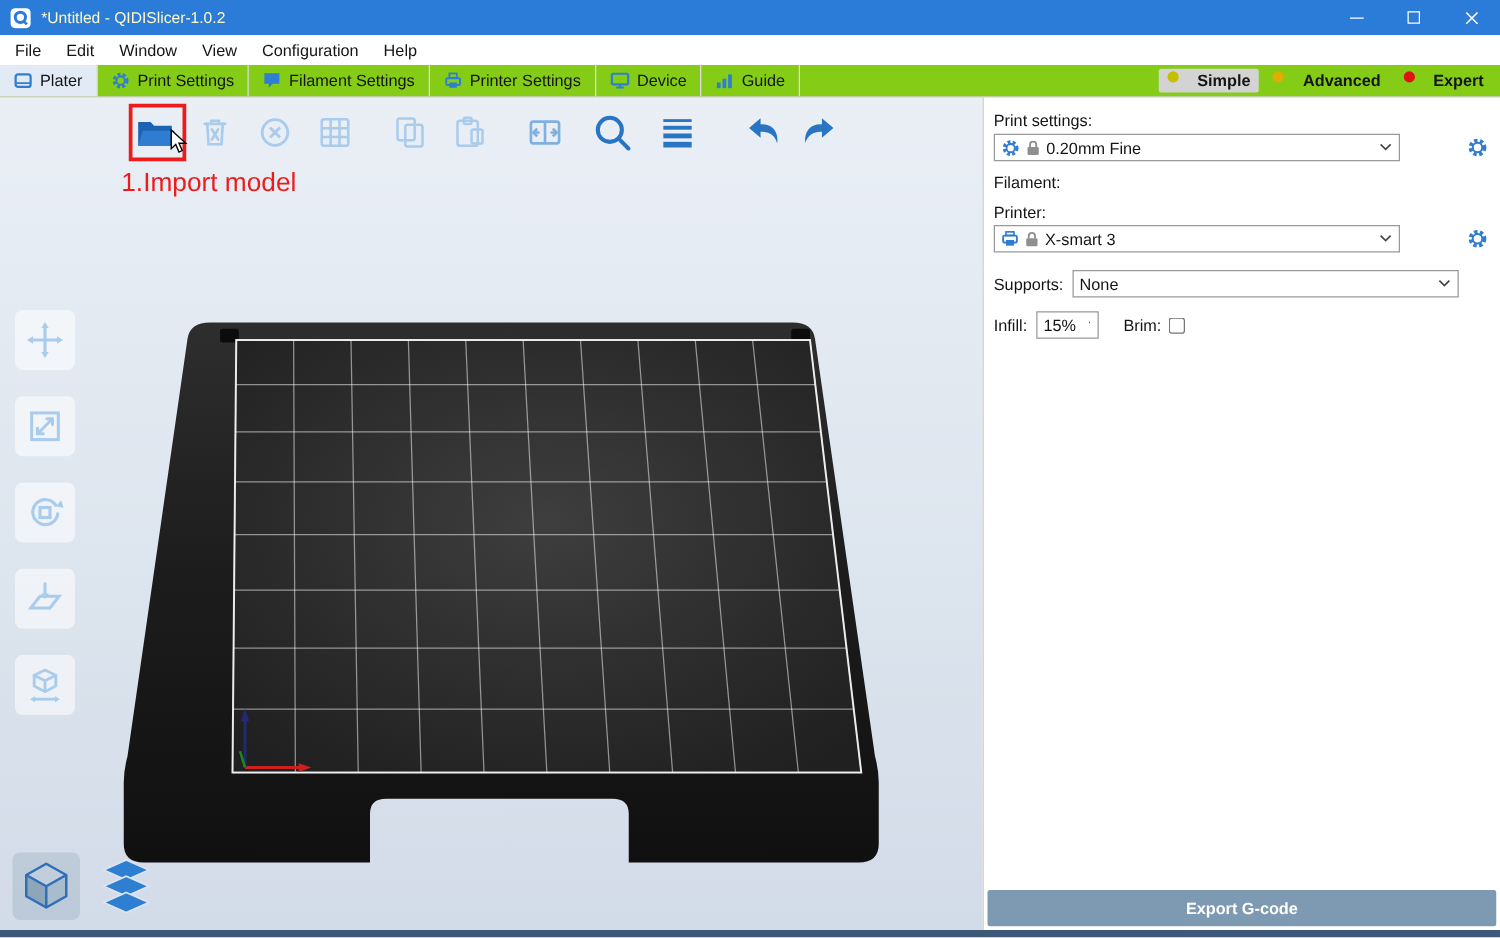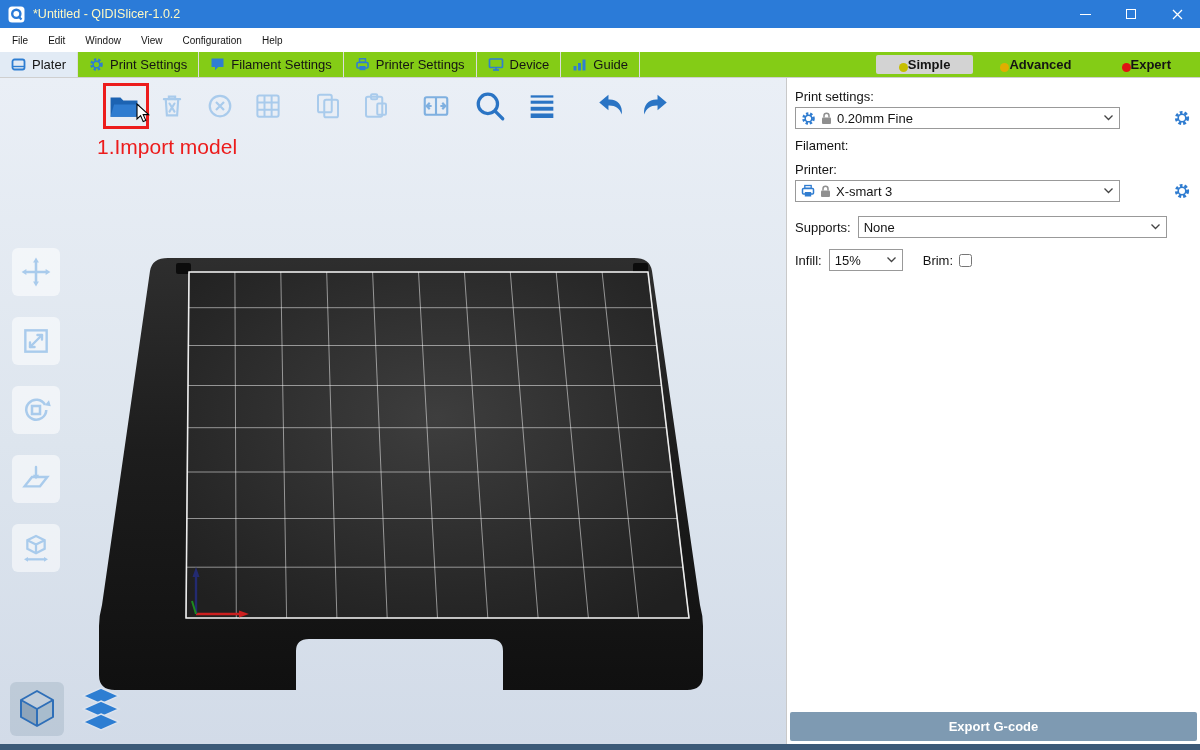--- a/index.html
+++ b/index.html
@@ -10,28 +10,28 @@
     -webkit-font-smoothing:antialiased;
   }
   
   .titlebar { height:28px; background:#2b7bd8; display:flex; align-items:center; padding-left:8px; color:#fef9c3; font-size:12.5px; }
   .titlebar .logo { display:flex; margin-right:8px; }
   .wincontrols { margin-left:auto; display:flex; height:100%; }
   .wc { width:46px; height:100%; display:flex; align-items:center; justify-content:center; }
   .min-glyph { width:11px; height:0; border-bottom:1.6px solid #fff; }
   .max-glyph { width:10px; height:10px; border:1.3px solid #fff; }
   
-  .menubar { height:24px; background:#fff; display:flex; align-items:center; font-size:10px; padding-left:2px; }
+  .menubar { height:24px; background:#fff; display:flex; align-items:center; font-size:13px; padding-left:2px; }
   .menu-item { padding:0 10px; height:100%; display:flex; align-items:center; cursor:default; }
   
   .tabbar { height:26px; background:#84cc16; border-bottom:1px solid #cfcfcf; display:flex; align-items:stretch; font-size:13px; }
   .tab { display:flex; align-items:center; gap:6px; padding:0 11px; border-right:1px solid #dddddd; }
   .tab.active { background:#e2ebf5; }
   .modes { margin-left:auto; display:flex; align-items:center; gap:4px; padding-right:6px; }
-  .mode { display:flex; align-items:flex-end; gap:0; padding:2px 23px; font-weight:700; border-radius:2px; }
+  .mode { display:flex; align-items:flex-start; gap:15px; padding:2px 7px; font-weight:700; border-radius:2px; }
   .mode.active { background:#d3d3d3; }
   .dot { width:9px; height:9px; border-radius:50%; display:inline-block; }
   
   .main { display:flex; height:666px; }
   .viewport { position:relative; width:786px; height:666px; overflow:hidden;
     background:linear-gradient(180deg,#eaeff6 0%,#dde5ee 55%,#d2dbe8 100%); }
   .bed-svg { position:absolute; left:0; top:0; }
   
   .top-toolbar { position:absolute; left:104px; top:8px; display:flex; align-items:center; }
   .tbtn { width:40px; height:40px; margin-right:8px; display:flex; align-items:center; justify-content:center; }
@@ -52,21 +52,21 @@
     padding:6px 8px 40px 8px; font-size:13px; }
   .field-label { margin:5px 0 3px; }
   .combo-row { display:flex; align-items:center;gap:47px; }
   .combo { flex:1; height:22px; border:1px solid #999; background:#fff; display:flex; align-items:center;
     padding:0 6px 0 5px; gap:5px; }
   .combo .spacer { flex:1; }
   .combo-text { white-space:nowrap; }
   .gearbtn { width:20px; height:20px; margin-left:5px; display:flex; align-items:center; justify-content:center; }
   .inline-row { display:flex; align-items:center; }
   .combo-supports { margin-left:7px; margin-right:25px; }
-  .combo-infill { flex:none; width:74px; margin-left:7px; }
+  .combo-infill { flex:none; width:50px; margin-left:7px; }
   .brim-label { margin-left:20px;text-align:right; }
   .brim-check { width:13px; height:13px; margin:0 0 0 6px; }
   .swatch { width:16px; height:11px; border:1px solid #777; display:inline-block; }
   .export-btn { position:absolute; left:3px; right:3px; bottom:3px; height:29px; background:#7e9ab2; color:#fff;
     font-weight:700; font-size:13px; display:flex; align-items:center; justify-content:center; border-radius:2px; }
   
   .footer { height:6px; background:#3c5a78; }
 </style>
 </head>
 <body>

